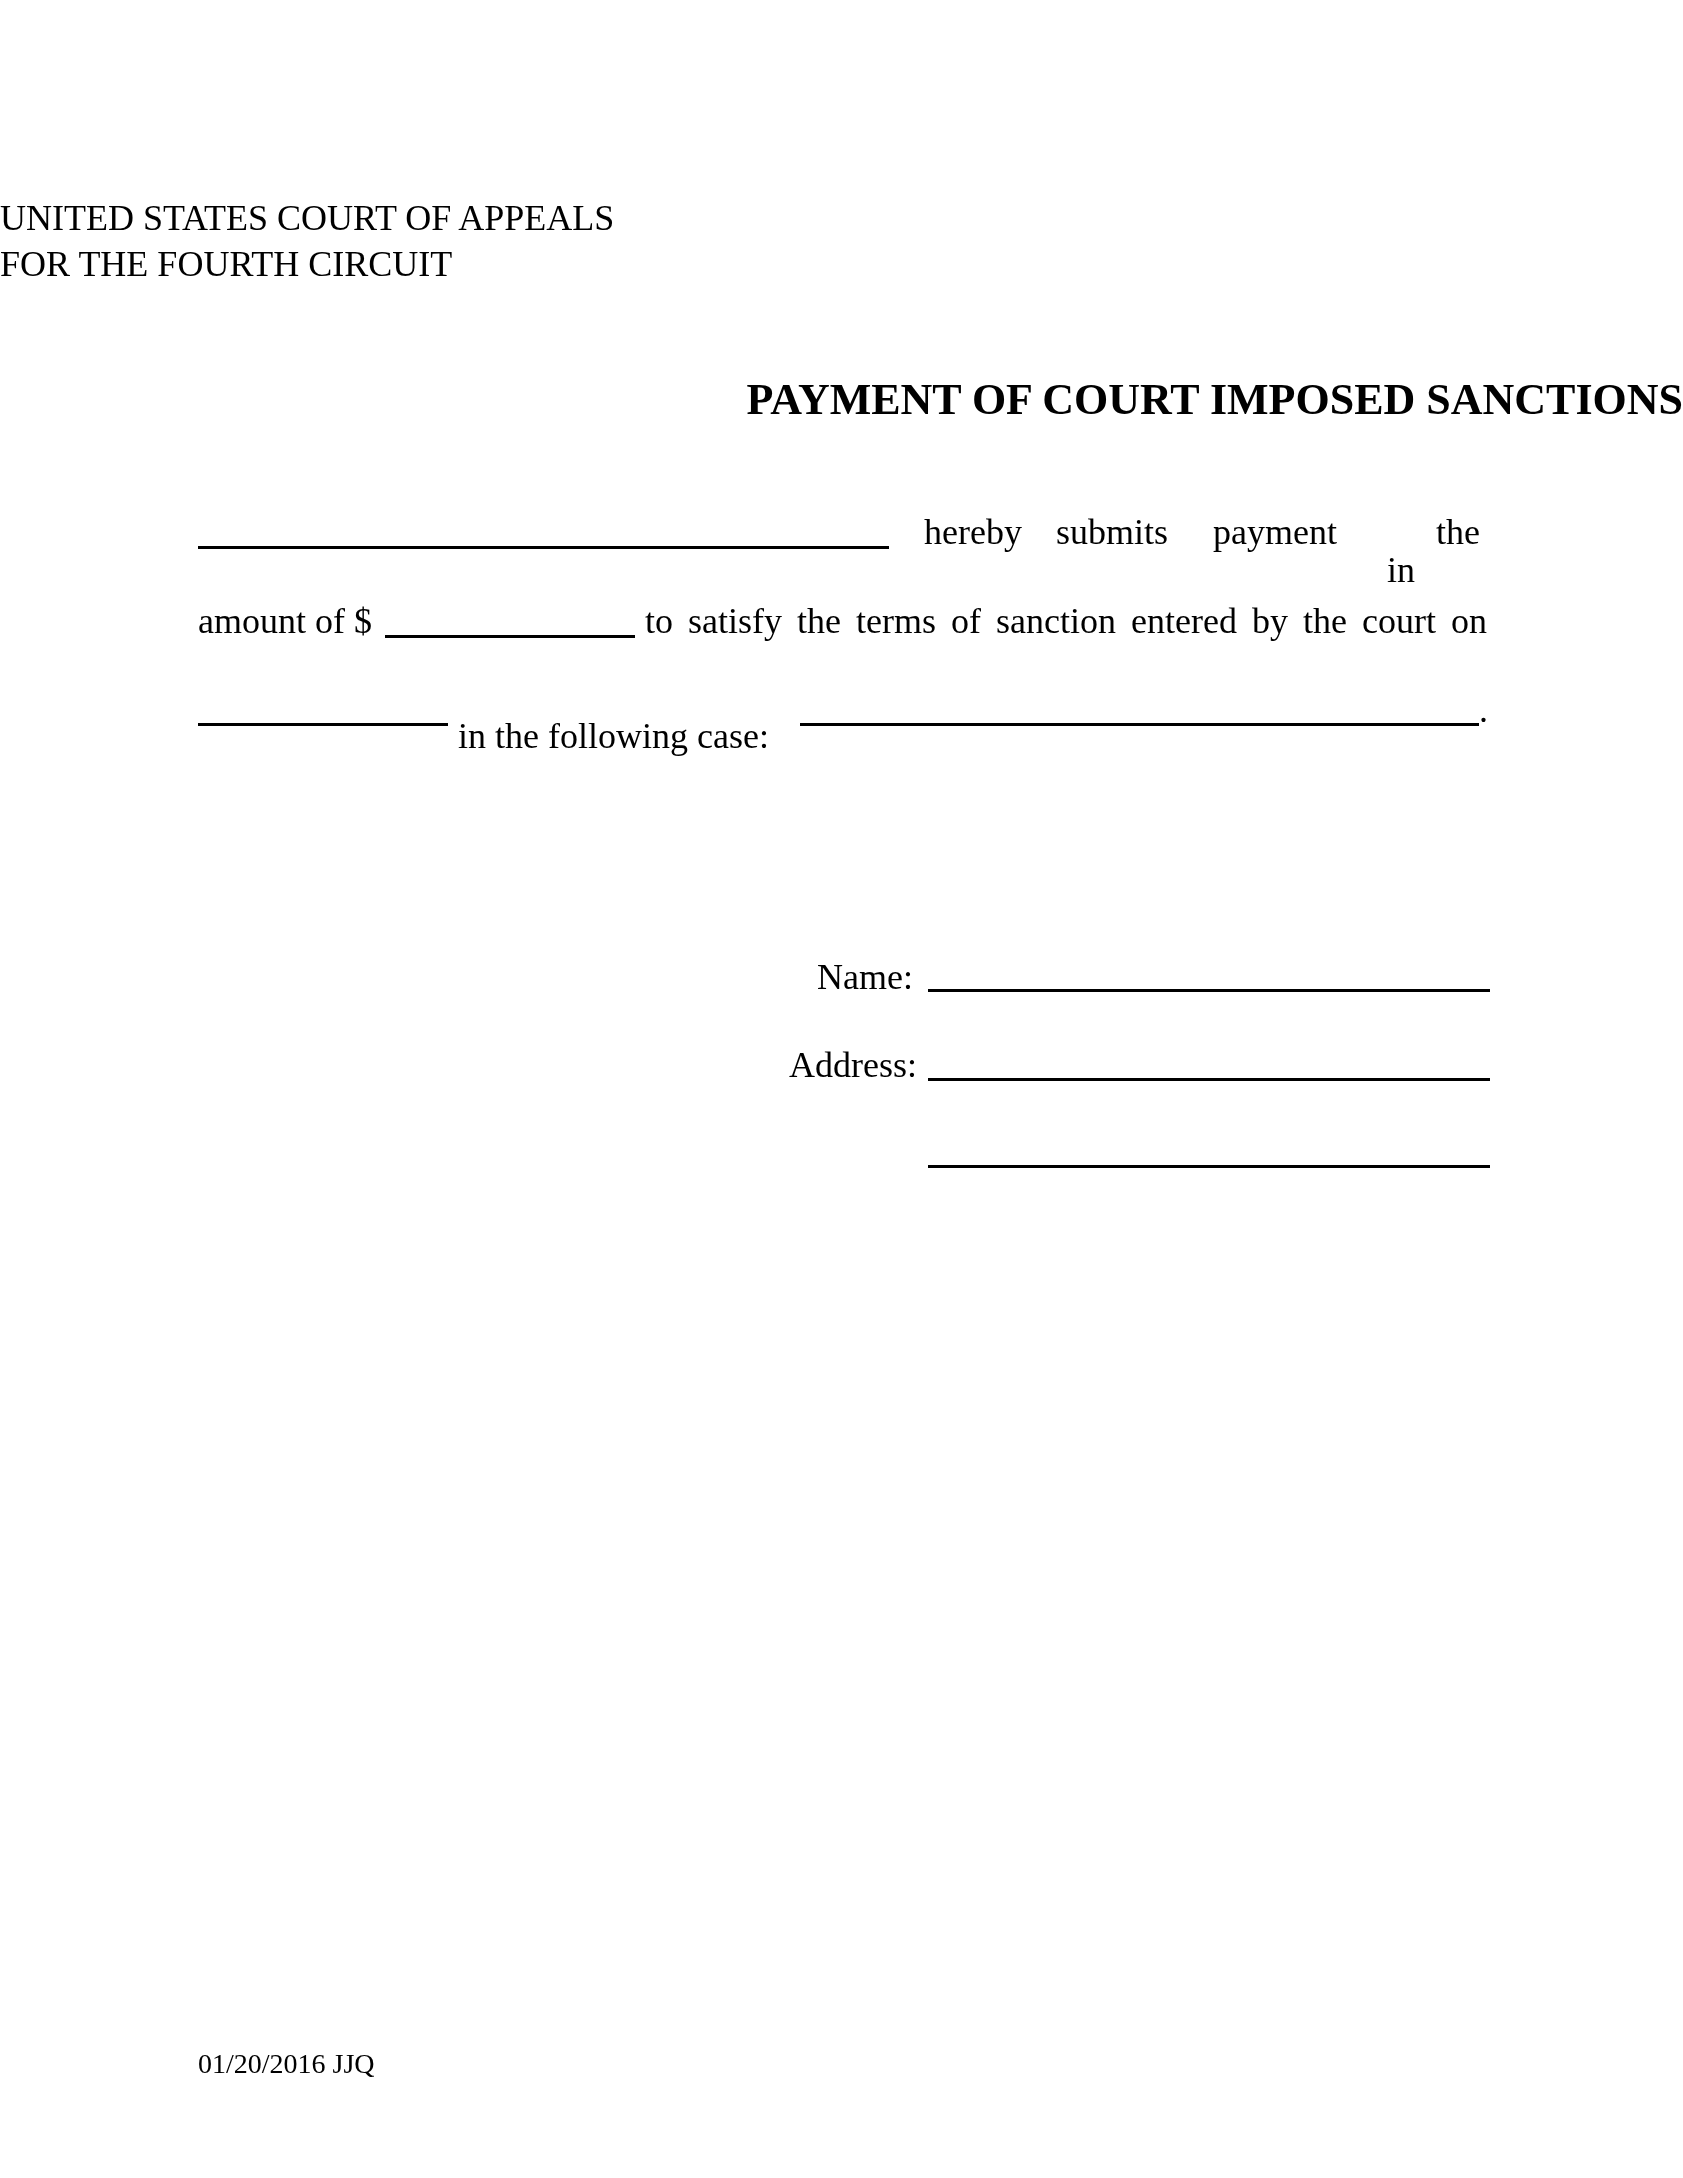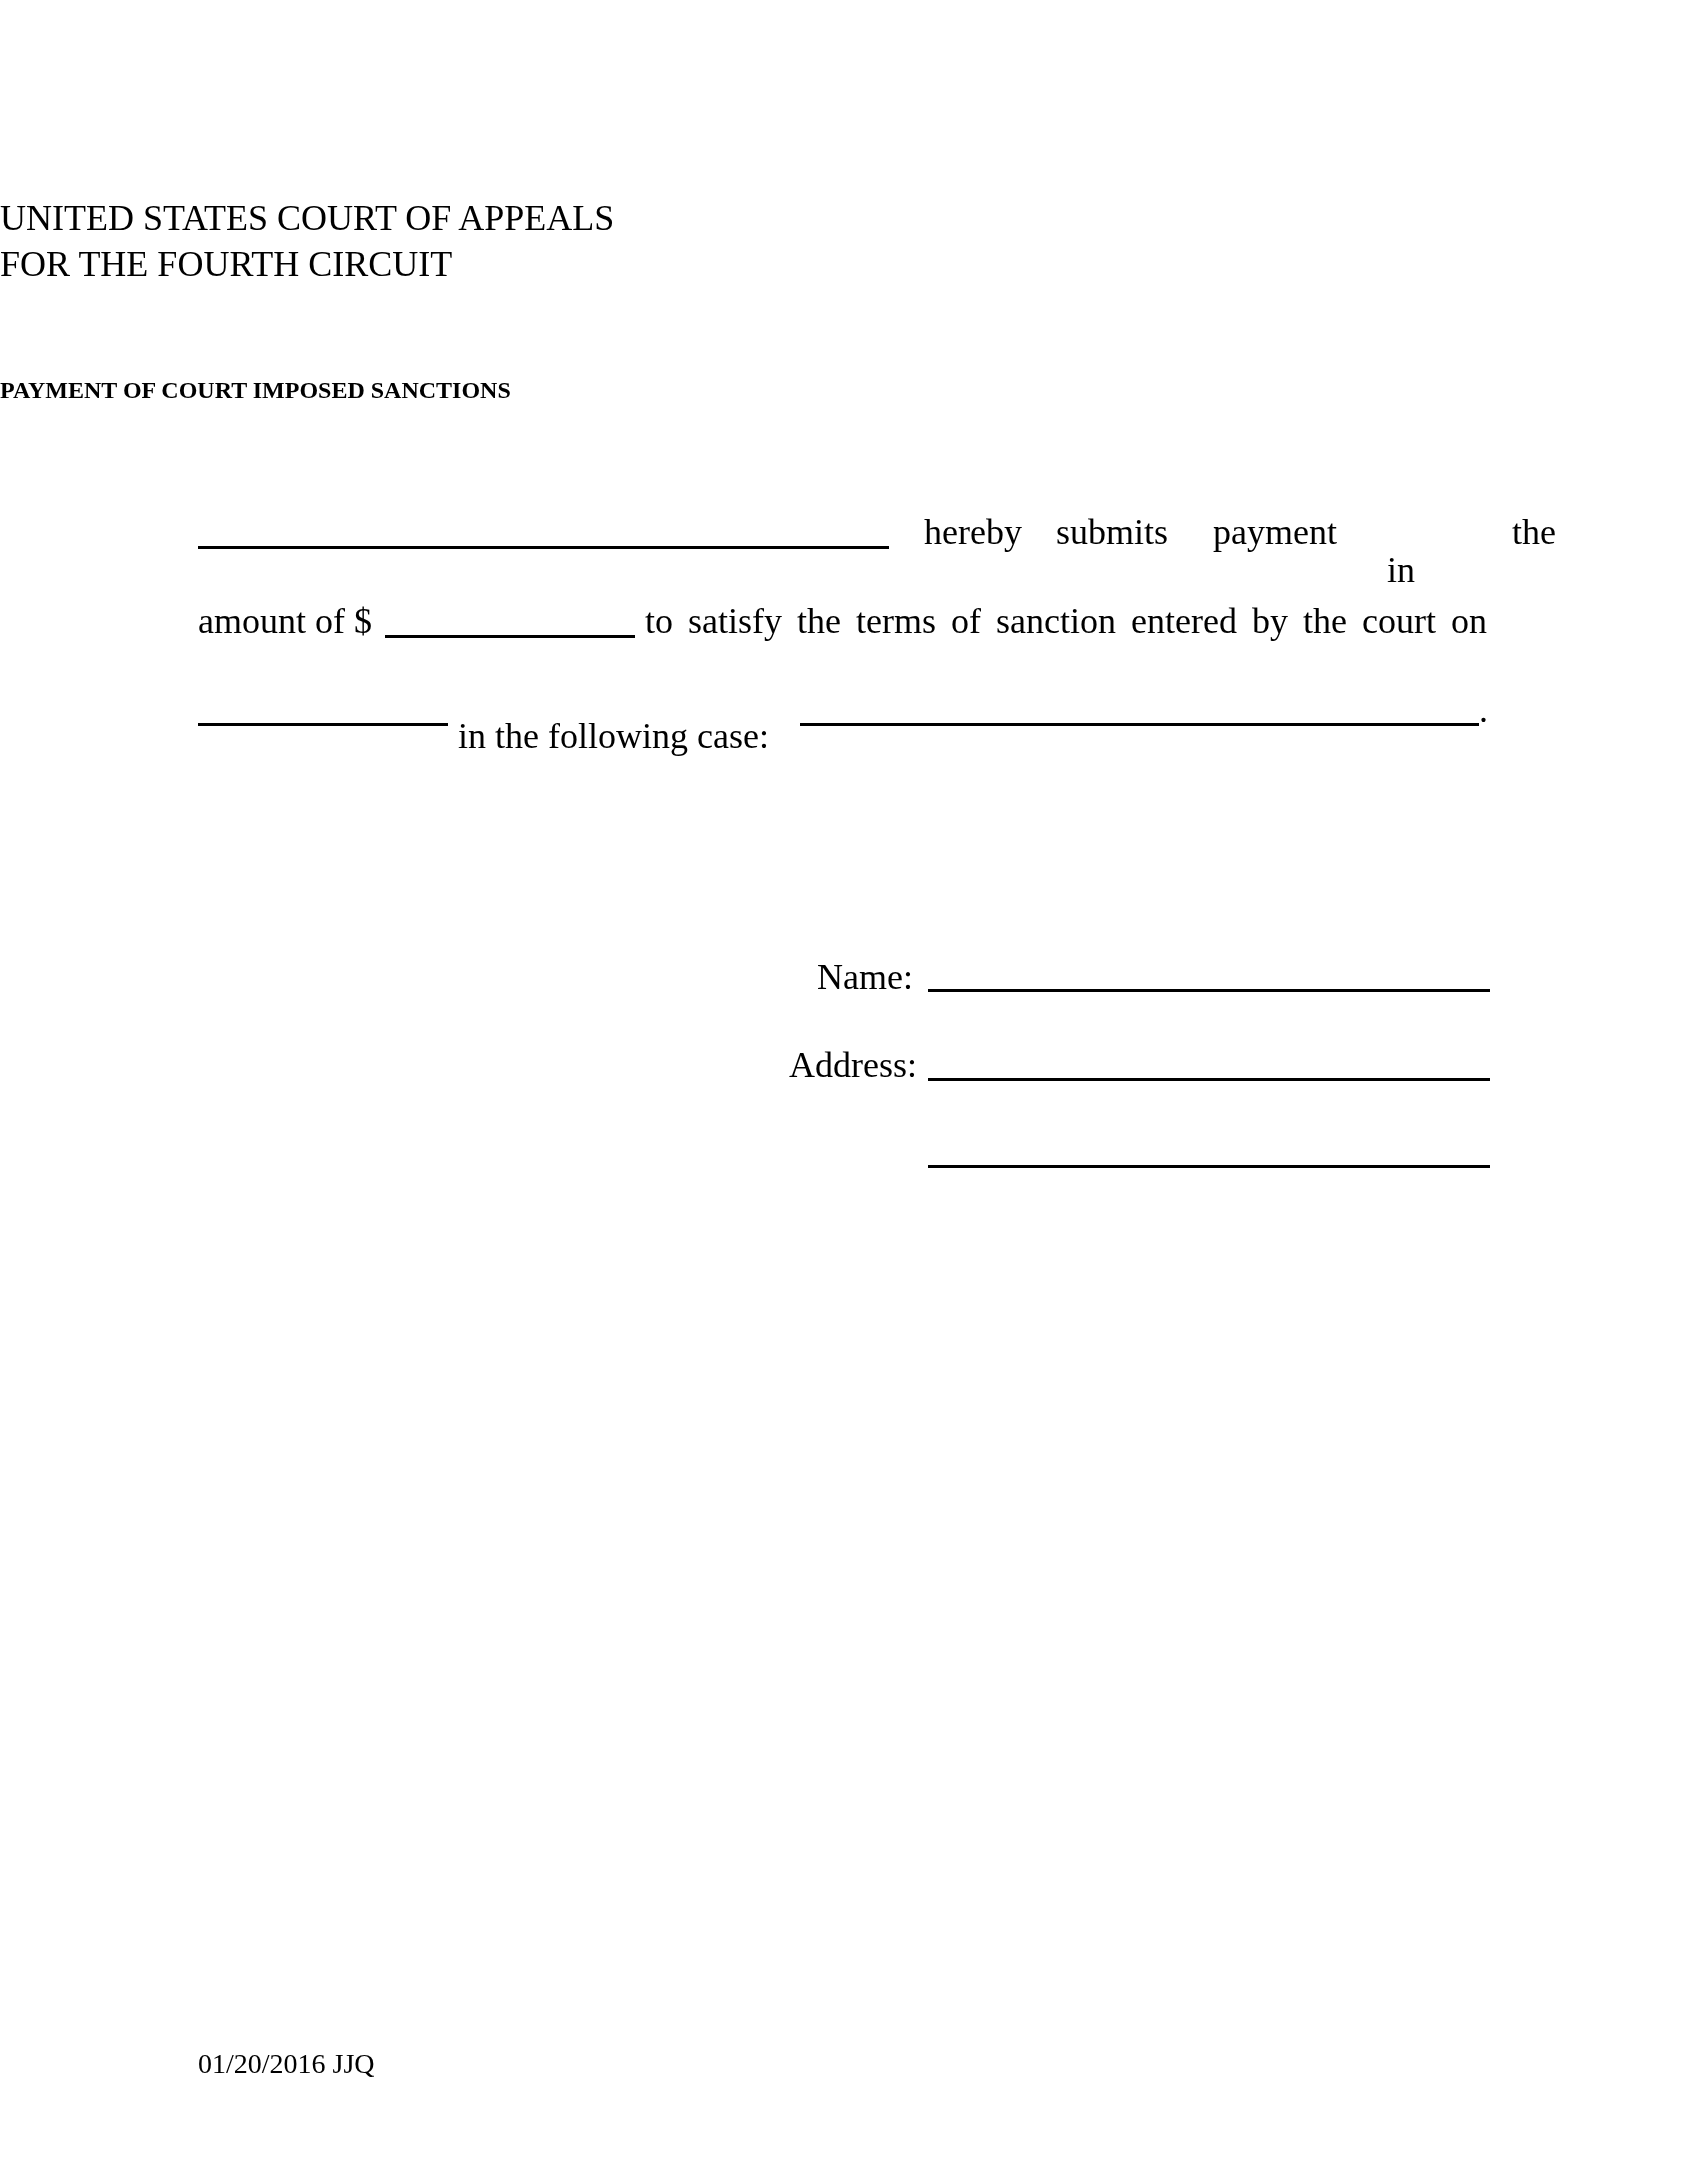--- a/index.html
+++ b/index.html
@@ -1,38 +1,38 @@
 <!DOCTYPE html>
 <html><head>
 <meta charset="utf-8">
 <style>
   html, body { margin: 0; padding: 0; background: #ffffff; }
   body { width: 1683px; height: 2178px; position: relative; overflow: hidden;
          font-family: "Liberation Serif", "DejaVu Serif", serif; color: #000; }
   .abs { position: absolute; white-space: nowrap; text-align: center; }
   .hdr { font-size: 36px; line-height: 1; left: 0; width: 1683px; text-align: left; }
-  .title { font-size: 24px; font-weight: bold; line-height: 1; left: 0; width: 1683px; text-align: left; }
+  .title { font-size: 44px; font-weight: bold; line-height: 1; left: 0; width: 1683px; text-align: right; }
   .txt { font-size: 36px; line-height: 1; }
   .blank { position: absolute; height: 0; border-bottom: 3px solid #000; }
   .footer { font-size: 28px; line-height: 1; }
 </style>
 </head>
 <body>
 
 <div class="abs hdr" style="top:200px;">UNITED STATES COURT OF APPEALS</div>
 <div class="abs hdr" style="top:246px;">FOR THE FOURTH CIRCUIT</div>
 
 <div class="abs title" style="top:378px;">PAYMENT OF COURT IMPOSED SANCTIONS</div>
 
 <div class="blank" style="left:198px; width:691px; top:546px;"></div>
 <span class="abs txt" style="left:924px; top:514px;">hereby</span>
 <span class="abs txt" style="left:1056px; top:514px;">submits</span>
 <span class="abs txt" style="left:1213px; top:514px;">payment</span>
 <span class="abs txt" style="left:1387px; top:529px;margin-top:23px;">in</span>
-<span class="abs txt" style="left:1512px; top:514px;">the</span>
+<span class="abs txt" style="left:1436px; top:514px;">the</span>
 
 <span class="abs txt" style="left:198px; top:603px;">amount of $</span>
 <div class="blank" style="left:385px; width:250px; top:635px;"></div>
 <span class="abs txt" style="left:645px; top:603px; width:842px; text-align:justify; text-align-last:justify;">to satisfy the terms of sanction entered by the court on</span>
 
 <div class="blank" style="left:198px; width:250px; top:723px;"></div>
 <span class="abs txt" style="left:458px; top:692px;margin-top:26px;">in the following case:</span>
 <div class="blank" style="left:800px; width:679px; top:723px;"></div>
 <span class="abs txt" style="left:1479px; top:692px;">.</span>
 

